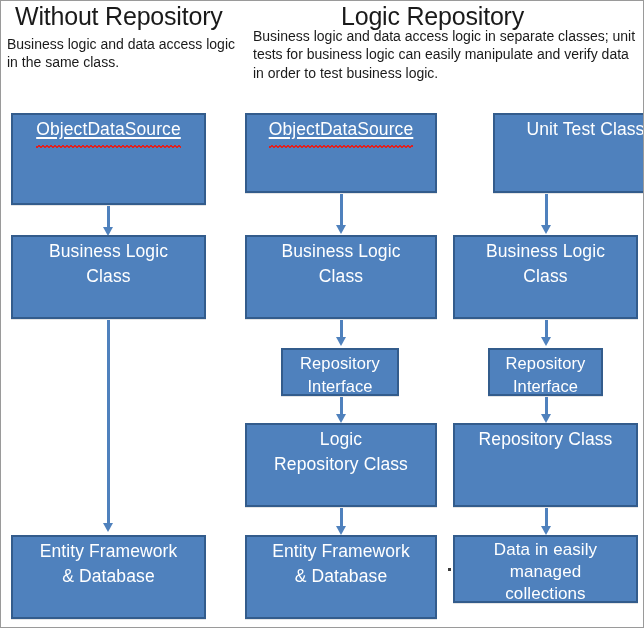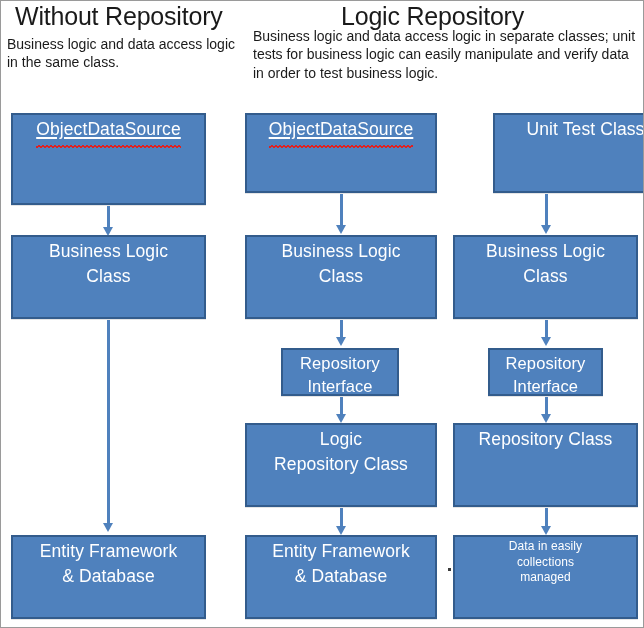--- a/index.html
+++ b/index.html
@@ -244,23 +244,23 @@
     <span class="txt">
       <span class="l2">Repository Class</span>
     </span>
   </div>
 
   <div class="arrow" style="left:545px; top:507px;">
     <div class="shaft" style="height:18px;"></div>
     <div class="head" style="top:18px;"></div>
   </div>
 
-  <div class="node" style="left:452px; top:534px; width:185px; height:84px; font-size:12px; line-height:1.3;">
+  <div class="node" style="left:452px; top:534px; width:185px; height:68px; font-size:17px; line-height:1.3;">
     <span class="txt">
       <span class="l2">Data in easily</span>
+      <span class="l2">managed</span>
       <span class="l2">collections</span>
-      <span class="l2">managed</span>
     </span>
   </div>
 
   <div class="speck" style="left:447px; top:567px;"></div>
 
 </div>
 
 </body></html>

